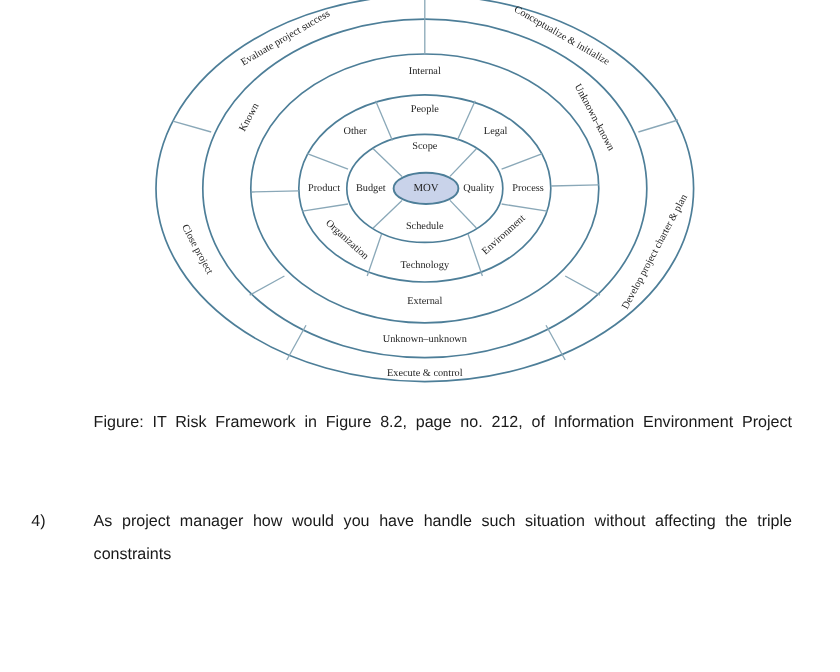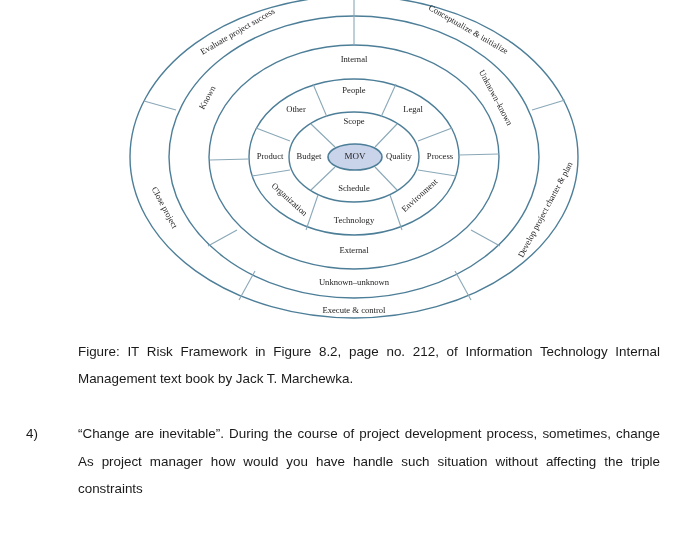--- a/index.html
+++ b/index.html
@@ -84,24 +84,22 @@
 
     <text class="lbl" x="0" y="0" transform="translate(468,30) rotate(30)">Conceptualize &amp; initialize</text>
     <text class="lbl" x="0" y="0" transform="translate(546,210) rotate(-62)">Develop project charter &amp; plan</text>
     <text class="lbl" x="354" y="311">Execute &amp; control</text>
     <text class="lbl" x="0" y="0" transform="translate(164,208) rotate(62)">Close project</text>
     <text class="lbl" x="0" y="0" transform="translate(238,32) rotate(-30)">Evaluate project success</text>
   </svg>
 </div>
 
 <div class="caption">
-  <span class="l1">Figure: IT Risk Framework in Figure 8.2, page no. 212, of Information Technology Internal</span>
-  <span>Management text book by Jack T. Marchewka.</span>
+  <span class="l1">Figure: IT Risk Framework in Figure 8.2, page no. 212, of Information Environment Project</span>
 </div>
 
 <div class="q">
   <span class="q-num">4)</span>
   <div class="q-body">
-    <span class="just">“Change are inevitable”. During the course of project development process, sometimes, change</span>
     <span class="just">As project manager how would you have handle such situation without affecting the triple constraints</span>
 
   </div>
 </div>
 
 </body></html>

